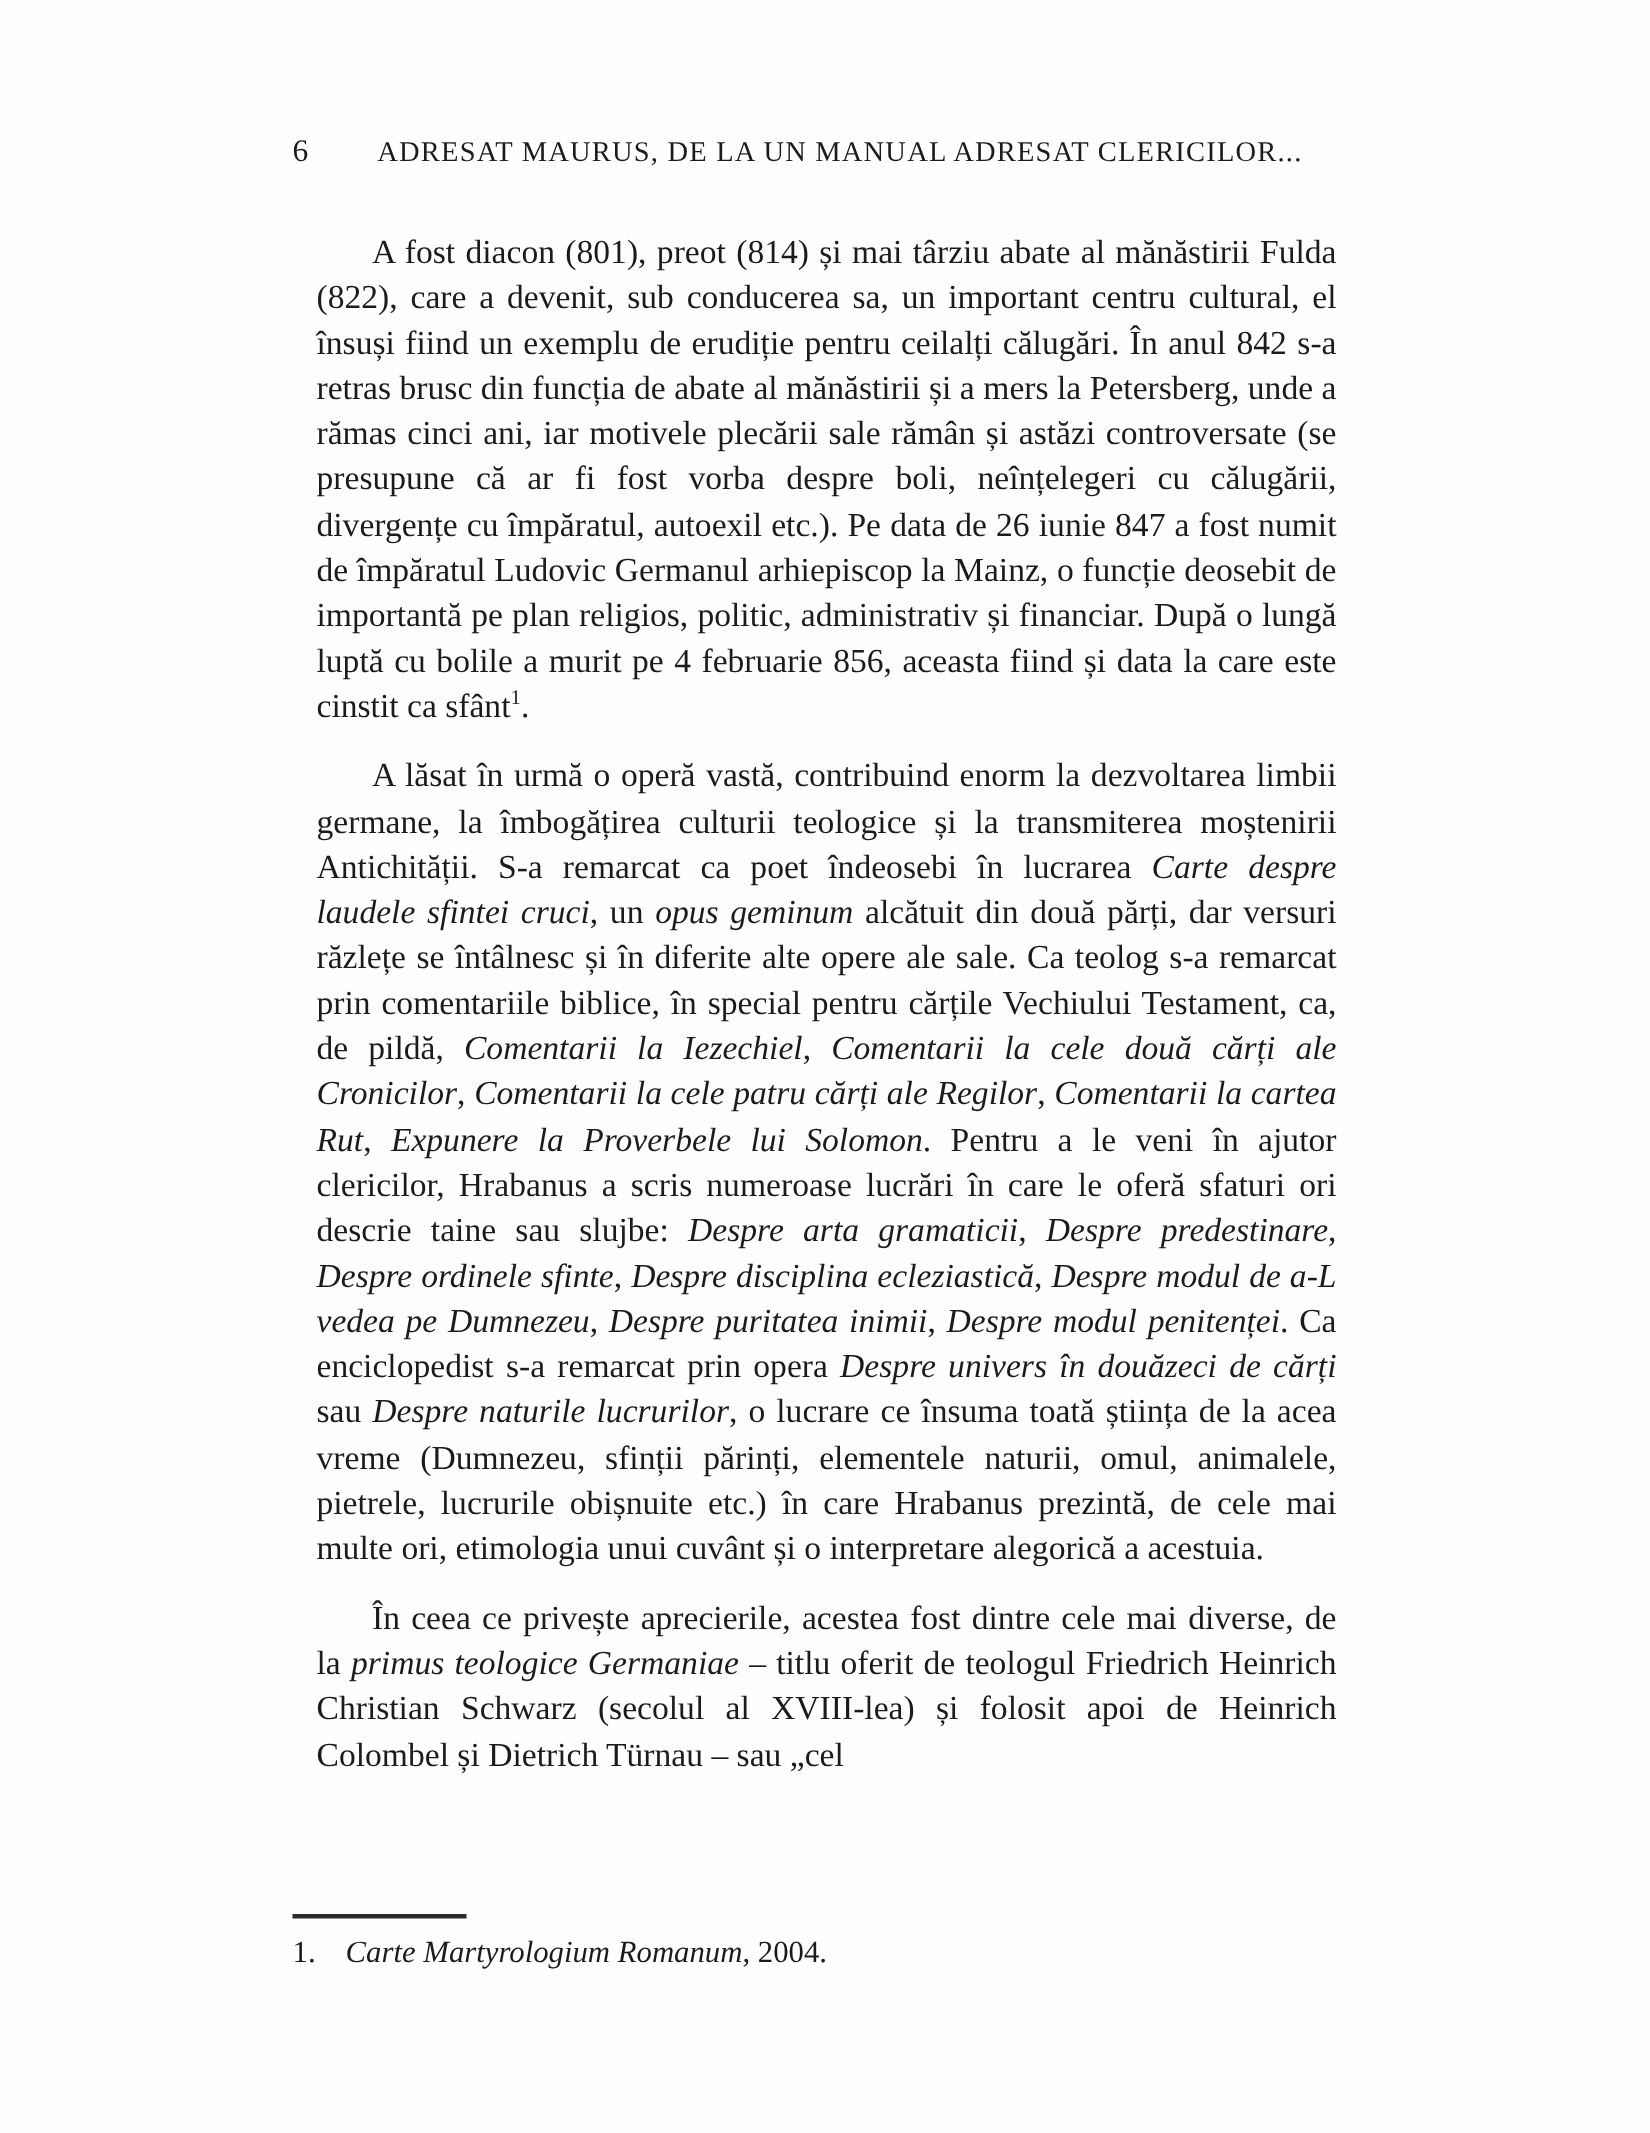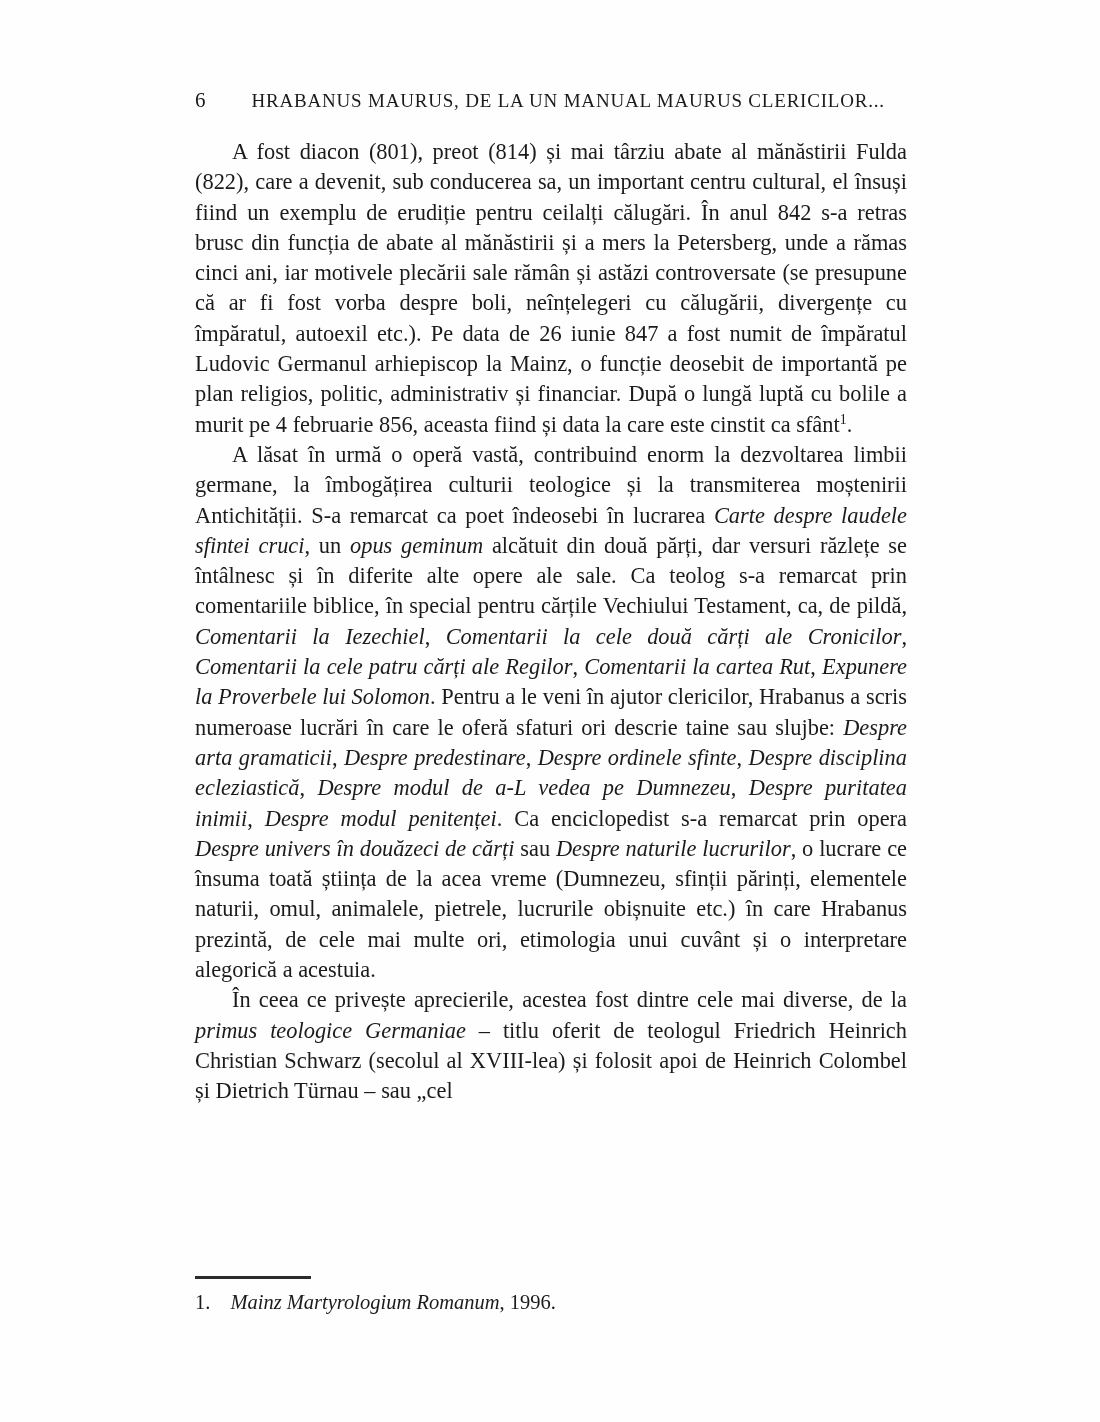--- a/index.html
+++ b/index.html
@@ -37,21 +37,21 @@
   .body-text {
     position: absolute;
     top: 137px;
     left: 195px;
     width: 712px;
     font-size: 22.4px;
     line-height: 30.3px;
     text-align: justify;
   }
   .body-text p {
-    margin: 0;
+    margin: 16px;
     text-indent: 37px;
   }
   .it { font-style: italic; }
   sup {
     font-size: 0.62em;
     vertical-align: super;
     line-height: 0;
   }
   .footnote-area {
     position: absolute;
@@ -72,30 +72,30 @@
   }
   .fn-num { margin-right: 20px; }
 </style>
 </head>
 <body>
 
 <div class="page">
 
   <header class="running-header">
     <span class="pagenum">6</span>
-    <span class="running-title">HRABANUS MAURUS, DE LA UN MANUAL MAURUS CLERICILOR...</span>
+    <span class="running-title">ADRESAT MAURUS, DE LA UN MANUAL ADRESAT CLERICILOR...</span>
   </header>
 
   <main class="body-text" id="paragraphs">
       <p><span>A fost diacon (801), preot (814) și mai târziu abate al mănăstirii Fulda (822), care a devenit, sub conducerea sa, un important centru cultural, el însuși fiind un exemplu de erudiție pentru ceilalți călugări. În anul 842 s-a retras brusc din funcția de abate al mănăstirii și a mers la Petersberg, unde a rămas cinci ani, iar motivele plecării sale rămân și astăzi controversate (se presupune că ar fi fost vorba despre boli, neînțelegeri cu călugării, divergențe cu împăratul, autoexil etc.). Pe data de 26 iunie 847 a fost numit de împăratul Ludovic Germanul arhiepiscop la Mainz, o funcție deosebit de importantă pe plan religios, politic, administrativ și financiar. După o lungă luptă cu bolile a murit pe 4 februarie 856, aceasta fiind și data la care este cinstit ca sfânt</span><sup>1</sup><span>.</span></p>
       <p><span>A lăsat în urmă o operă vastă, contribuind enorm la dezvoltarea limbii germane, la îmbogățirea culturii teologice și la transmiterea moștenirii Antichității. S-a remarcat ca poet îndeosebi în lucrarea </span><span class="it">Carte despre laudele sfintei cruci</span><span>, un </span><span class="it">opus geminum</span><span> alcătuit din două părți, dar versuri răzlețe se întâlnesc și în diferite alte opere ale sale. Ca teolog s-a remarcat prin comentariile biblice, în special pentru cărțile Vechiului Testament, ca, de pildă, </span><span class="it">Comentarii la Iezechiel</span><span>, </span><span class="it">Comentarii la cele două cărți ale Cronicilor</span><span>, </span><span class="it">Comentarii la cele patru cărți ale Regilor</span><span>, </span><span class="it">Comentarii la cartea Rut</span><span>, </span><span class="it">Expunere la Proverbele lui Solomon</span><span>. Pentru a le veni în ajutor clericilor, Hrabanus a scris numeroase lucrări în care le oferă sfaturi ori descrie taine sau slujbe: </span><span class="it">Despre arta gramaticii</span><span>, </span><span class="it">Despre predestinare</span><span>, </span><span class="it">Despre ordinele sfinte</span><span>, </span><span class="it">Despre disciplina ecleziastică</span><span>, </span><span class="it">Despre modul de a-L vedea pe Dumnezeu</span><span>, </span><span class="it">Despre puritatea inimii</span><span>, </span><span class="it">Despre modul penitenței</span><span>. Ca enciclopedist s-a remarcat prin opera </span><span class="it">Despre univers în douăzeci de cărți</span><span> sau </span><span class="it">Despre naturile lucrurilor</span><span>, o lucrare ce însuma toată știința de la acea vreme (Dumnezeu, sfinții părinți, elementele naturii, omul, animalele, pietrele, lucrurile obișnuite etc.) în care Hrabanus prezintă, de cele mai multe ori, etimologia unui cuvânt și o interpretare alegorică a acestuia.</span></p>
       <p><span>În ceea ce privește aprecierile, acestea fost dintre cele mai diverse, de la </span><span class="it">primus teologice Germaniae</span><span> – titlu oferit de teologul Friedrich Heinrich Christian Schwarz (secolul al XVIII-lea) și folosit apoi de Heinrich Colombel și Dietrich Türnau – sau „cel</span></p>
     </main>
 
   <footer class="footnote-area">
     <div class="footnote-rule"></div>
     <div class="footnote">
       <span class="fn-num">1.</span>
-      <span class="fn-text" id="footnote-text"><span class="it">Mainz Martyrologium Romanum</span><span>, 1996.</span></span>
+      <span class="fn-text" id="footnote-text"><span class="it">Carte Martyrologium Romanum</span><span>, 2004.</span></span>
     </div>
   </footer>
 
 </div>
 
 </body></html>

